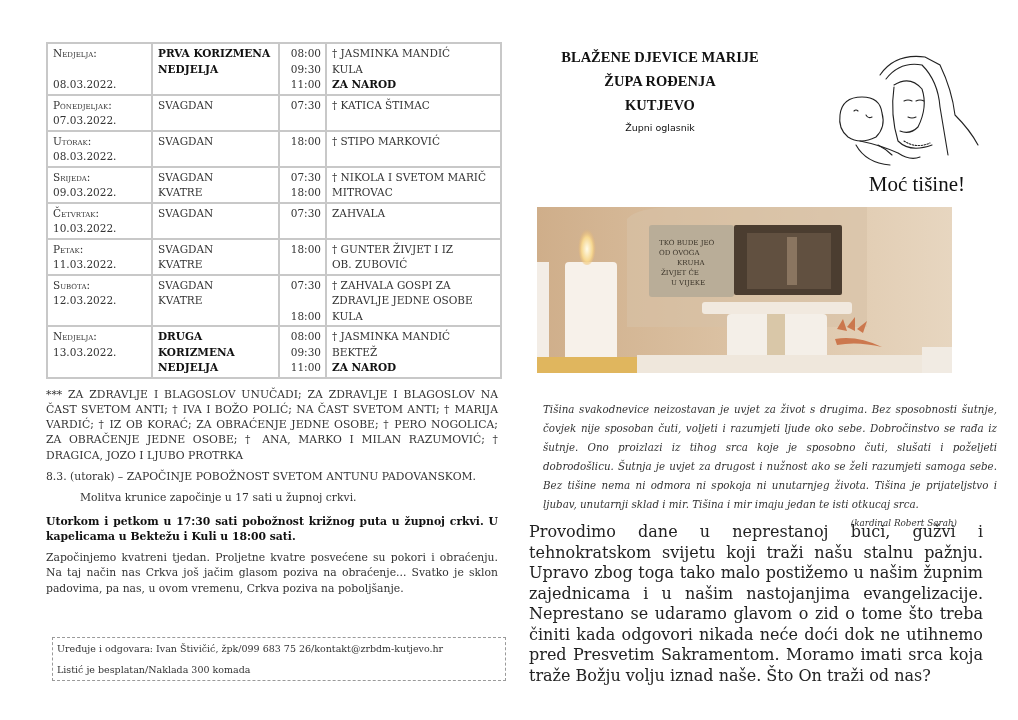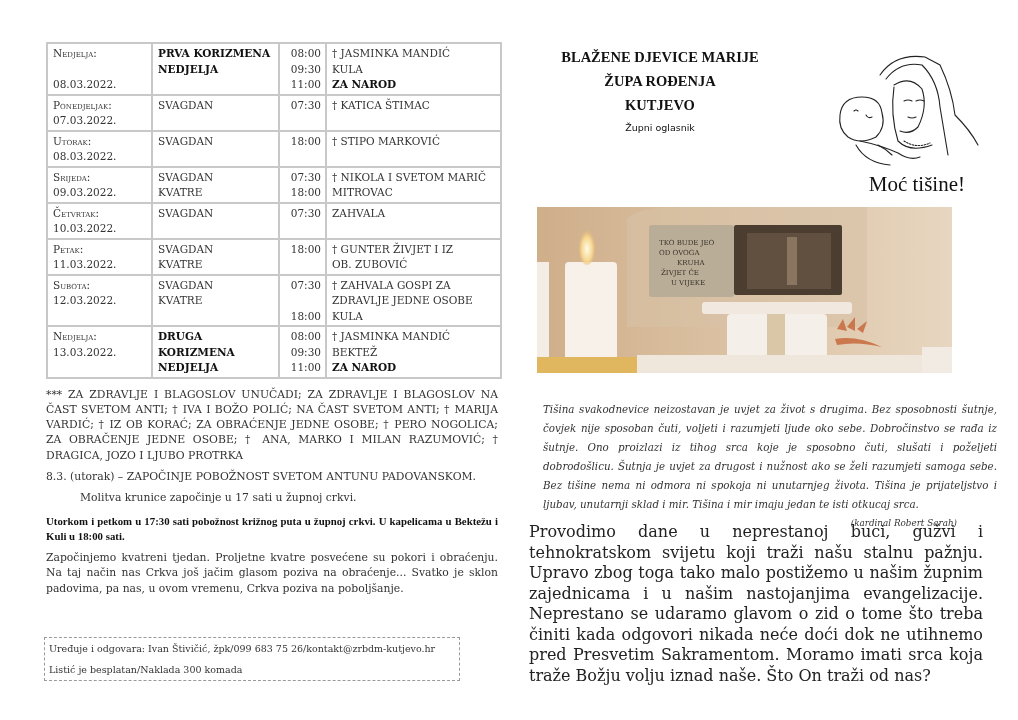--- a/index.html
+++ b/index.html
@@ -22,23 +22,23 @@
   .day-label { font-variant: small-caps; display: block; font-size: 10.5px; }
   .sunday { color: #b5484e; }
   .bold { font-weight: bold; color: #111; }
   .time-col { text-align: right; padding-right: 4px !important; }
   .line { display: block; }
   .spacer { display: block; height: 15.5px; }
 
   .notes { font-family: "DejaVu Serif", serif; font-size: 10.8px; line-height: 15.3px; color: #333; margin-top: 8px; width: 452px; }
   .notes p { margin: 0 0 6px 0; text-align: justify; }
   .notes .indent { padding-left: 34px; margin-top: 4px; }
-  .notes .strong { font-weight: bold; color: #111; margin-top: 8px; font-family: Liberation Serif, serif; }
+  .notes .strong { font-weight: bold; color: #111; margin-top: 8px; }
   .footer-box {
-    position: absolute; left: 44px; top: 637px; width: 416px; height: 44px;
+    position: absolute; left: 52px; top: 637px; width: 454px; height: 44px;
     border: 1.5px dashed #9a9a9a; font-size: 9.5px; line-height: 14px; color: #333; padding: 4px 4px 0 4px; box-sizing: border-box;
   }
   .footer-box div { margin-bottom: 7px; }
 
   .page-right { position: absolute; left: 525px; top: 40px; width: 465px; }
   .masthead { position: absolute; left: 30px; top: 5px; width: 210px; text-align: center; }
   .masthead .t { font-family: "Liberation Serif", serif; font-weight: bold; font-size: 14.5px; line-height: 24px; color: #111; }
   .masthead .s { font-family: "DejaVu Sans", sans-serif; font-size: 9.5px; line-height: 22px; color: #111; }
   .madonna { position: absolute; left: 295px; top: 5px; width: 165px; height: 125px; }
   .headline { position: absolute; left: 0; top: 132px; width: 440px; text-align: right; font-family: "Liberation Serif", serif; font-size: 21px; color: #111; }

